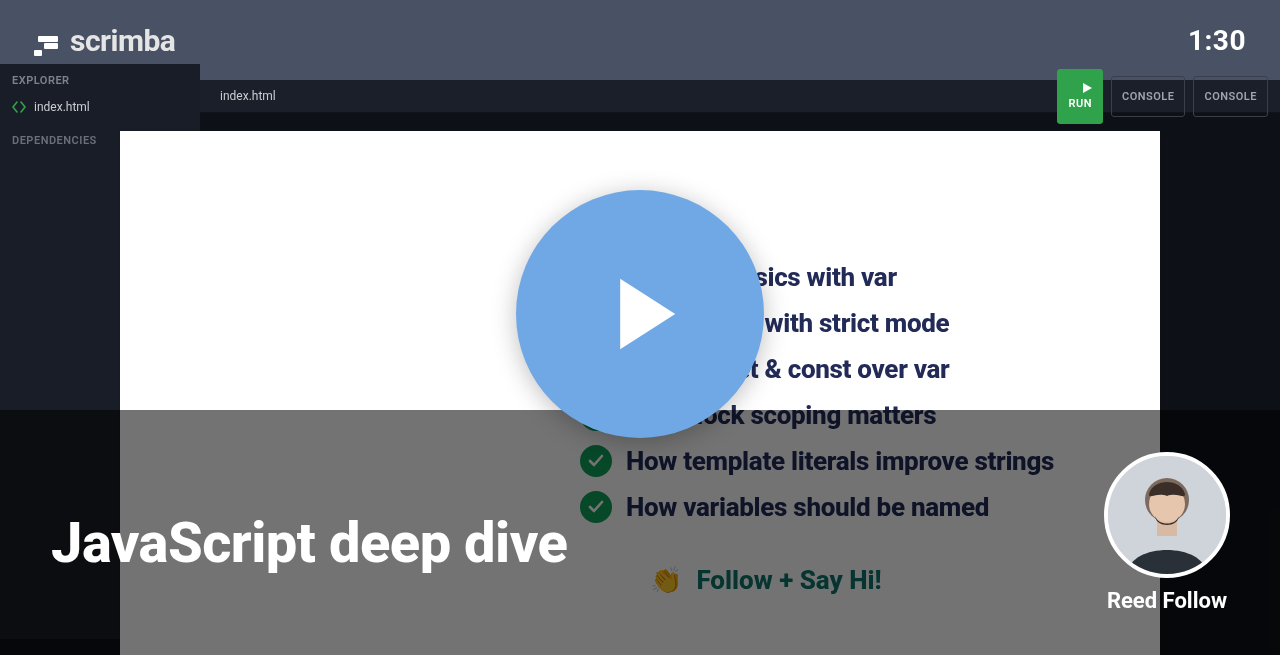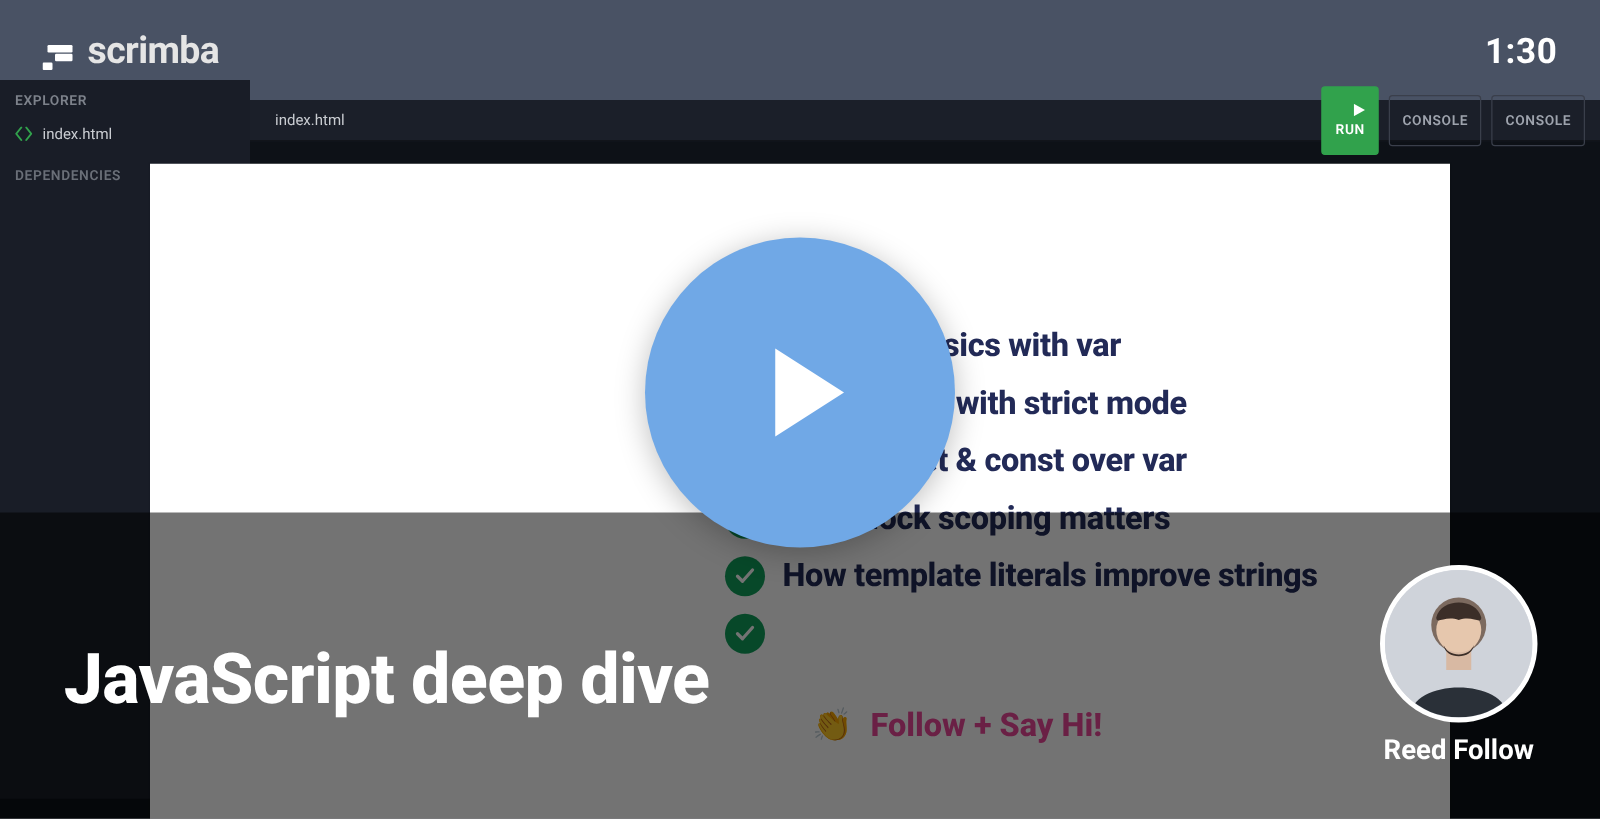--- a/index.html
+++ b/index.html
@@ -169,21 +169,21 @@
       gap: 14px;
       margin-top: 28px;
       margin-left: 70px;
     }
     .follow-emoji {
       font-size: 26px;
     }
     .follow-text {
       font-size: 26px;
       font-weight: 800;
-      color: #ec4899;
+      color: #0f766e;
     }
     .overlay-dim {
       position: absolute;
       left: 0;
       right: 0;
       top: 410px;
       bottom: 0;
       background: rgba(0,0,0,0.55);
       pointer-events: none;
     }
@@ -326,20 +326,21 @@
           </svg>
       </span>
       <span class="slide-text">How template literals improve strings</span>
     </div>
     <div class="slide-item">
       <span class="check-badge">
         <svg width="18" height="18" viewBox="0 0 18 18">
             <path d="M3 9 L7 13 L15 4" stroke="#fff" stroke-width="2.6" fill="none" stroke-linecap="round" stroke-linejoin="round"></path>
           </svg>
       </span>
+      <span class="slide-text">How variables should be named</span>
     </div>
     <div class="follow-row">
       <span class="follow-emoji">👏</span>
       <span class="follow-text">Follow + Say Hi!</span>
     </div>
   </div>
 </div>
 
 <div class="overlay-dim"></div>
 

